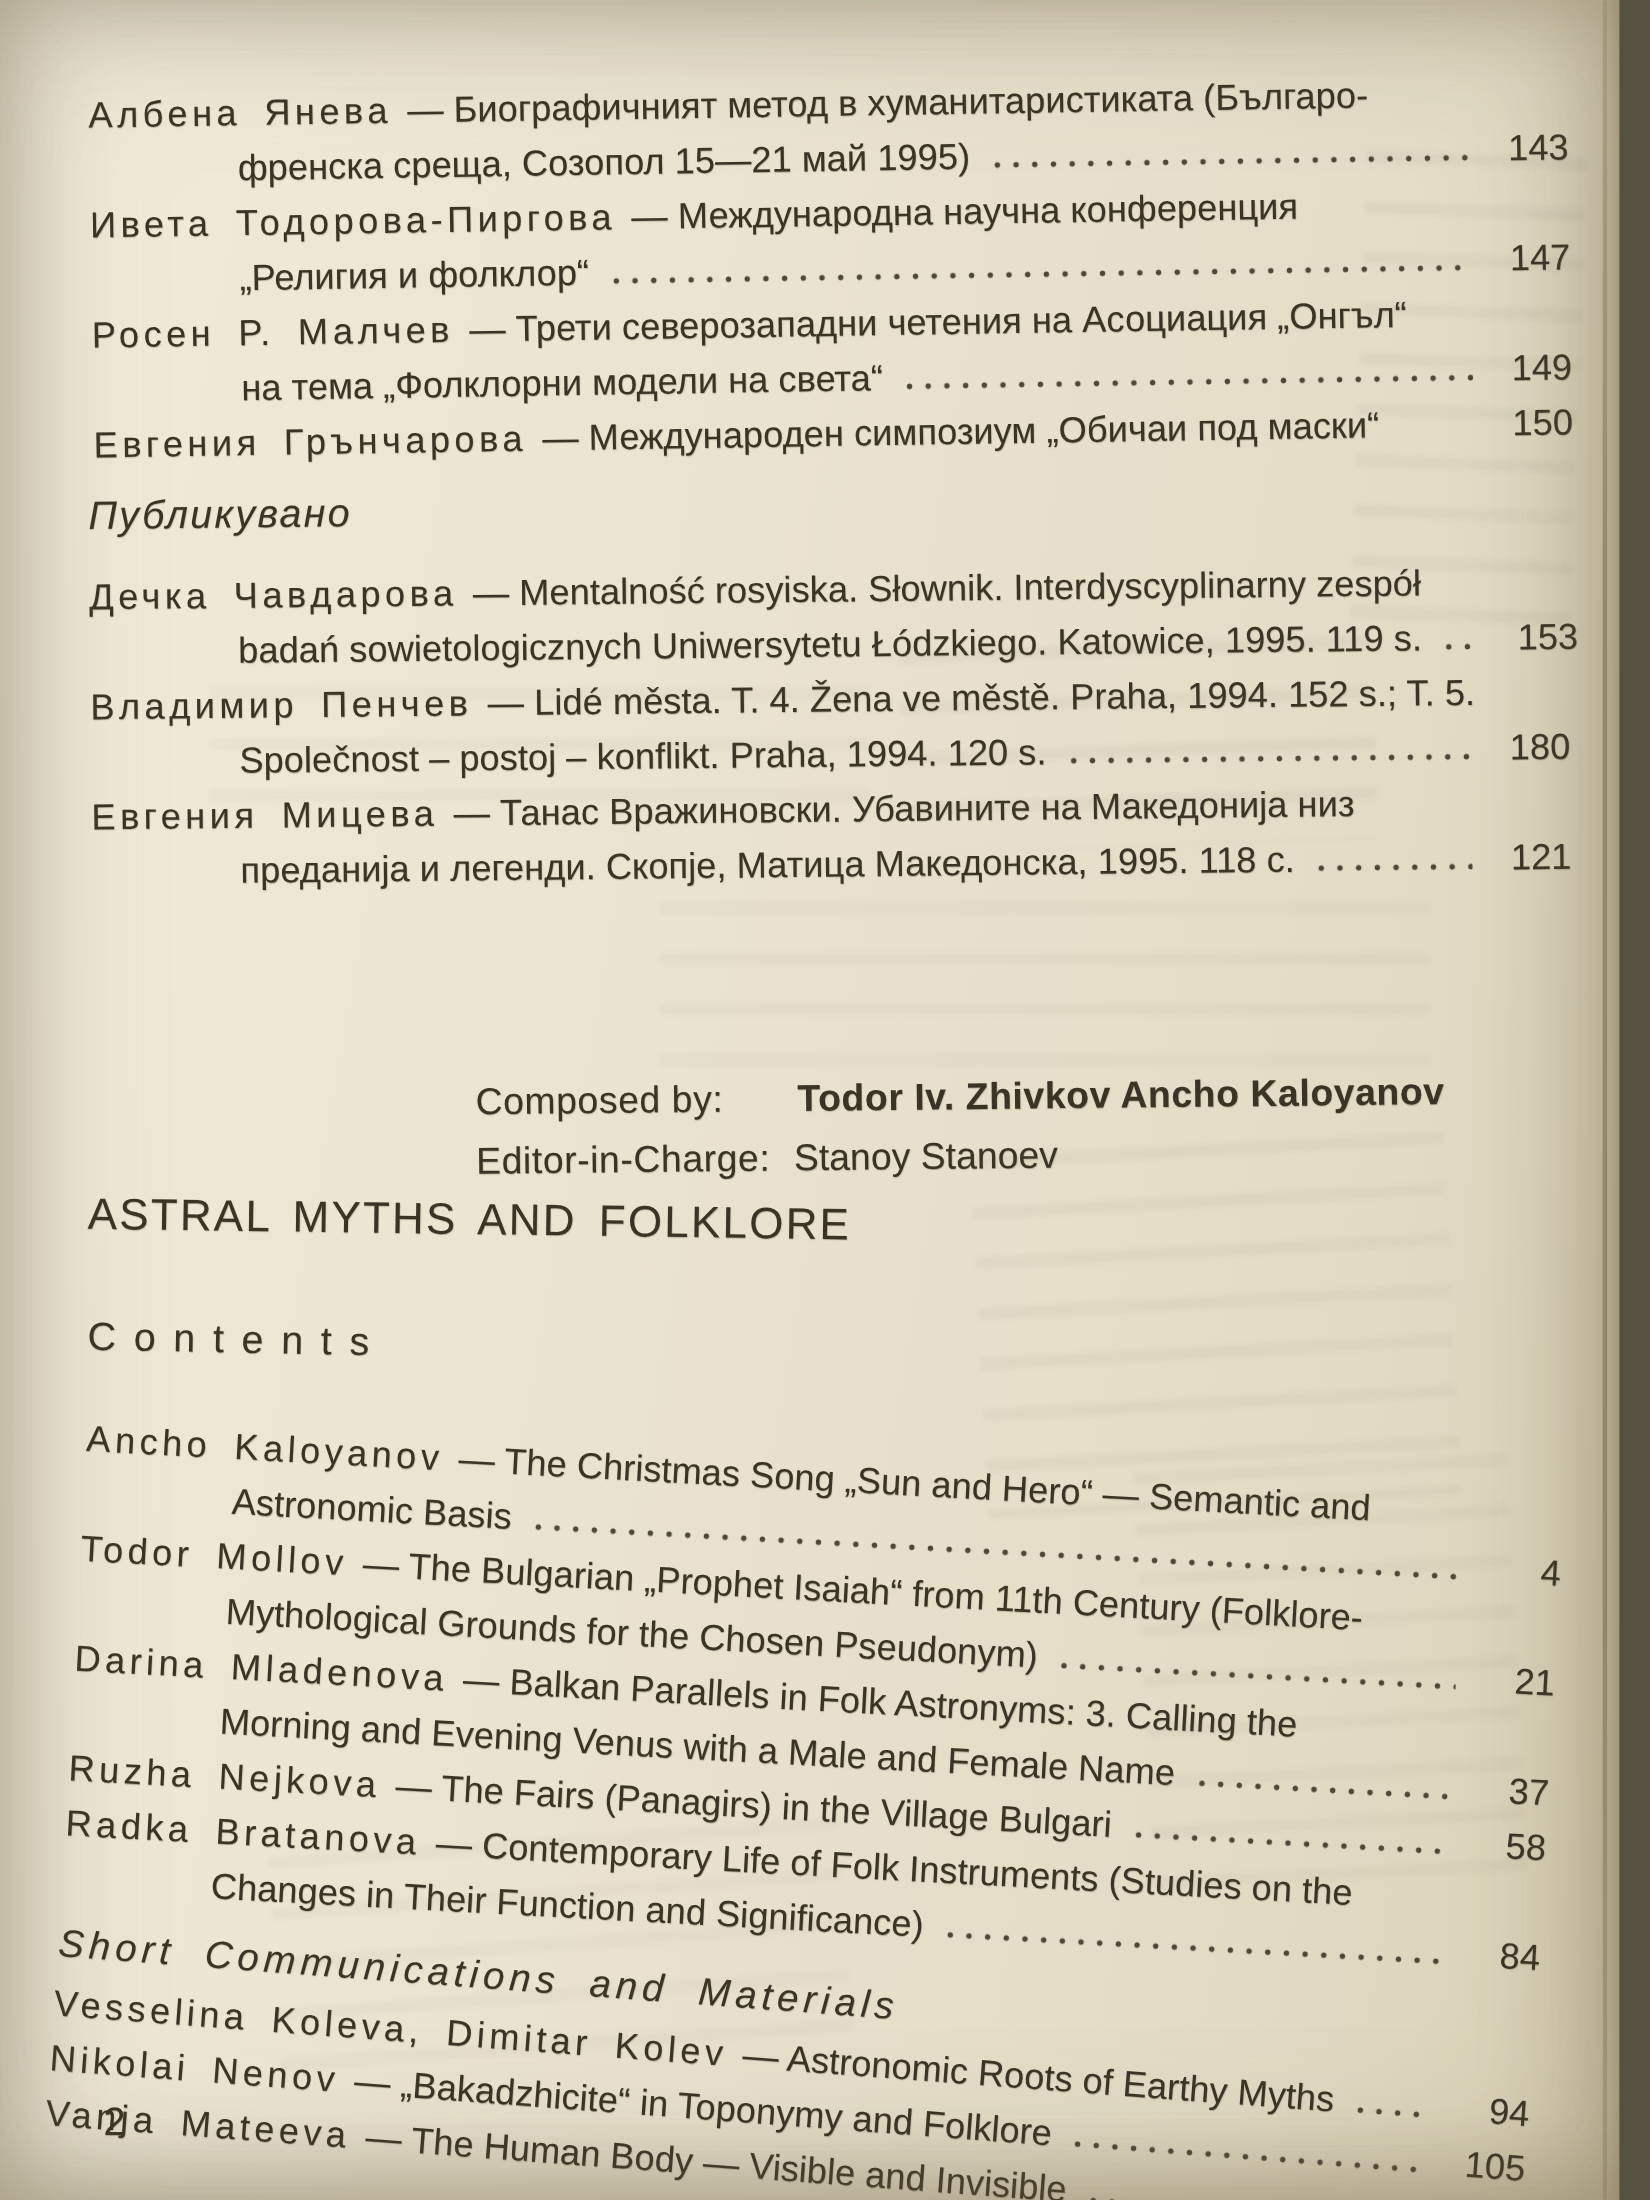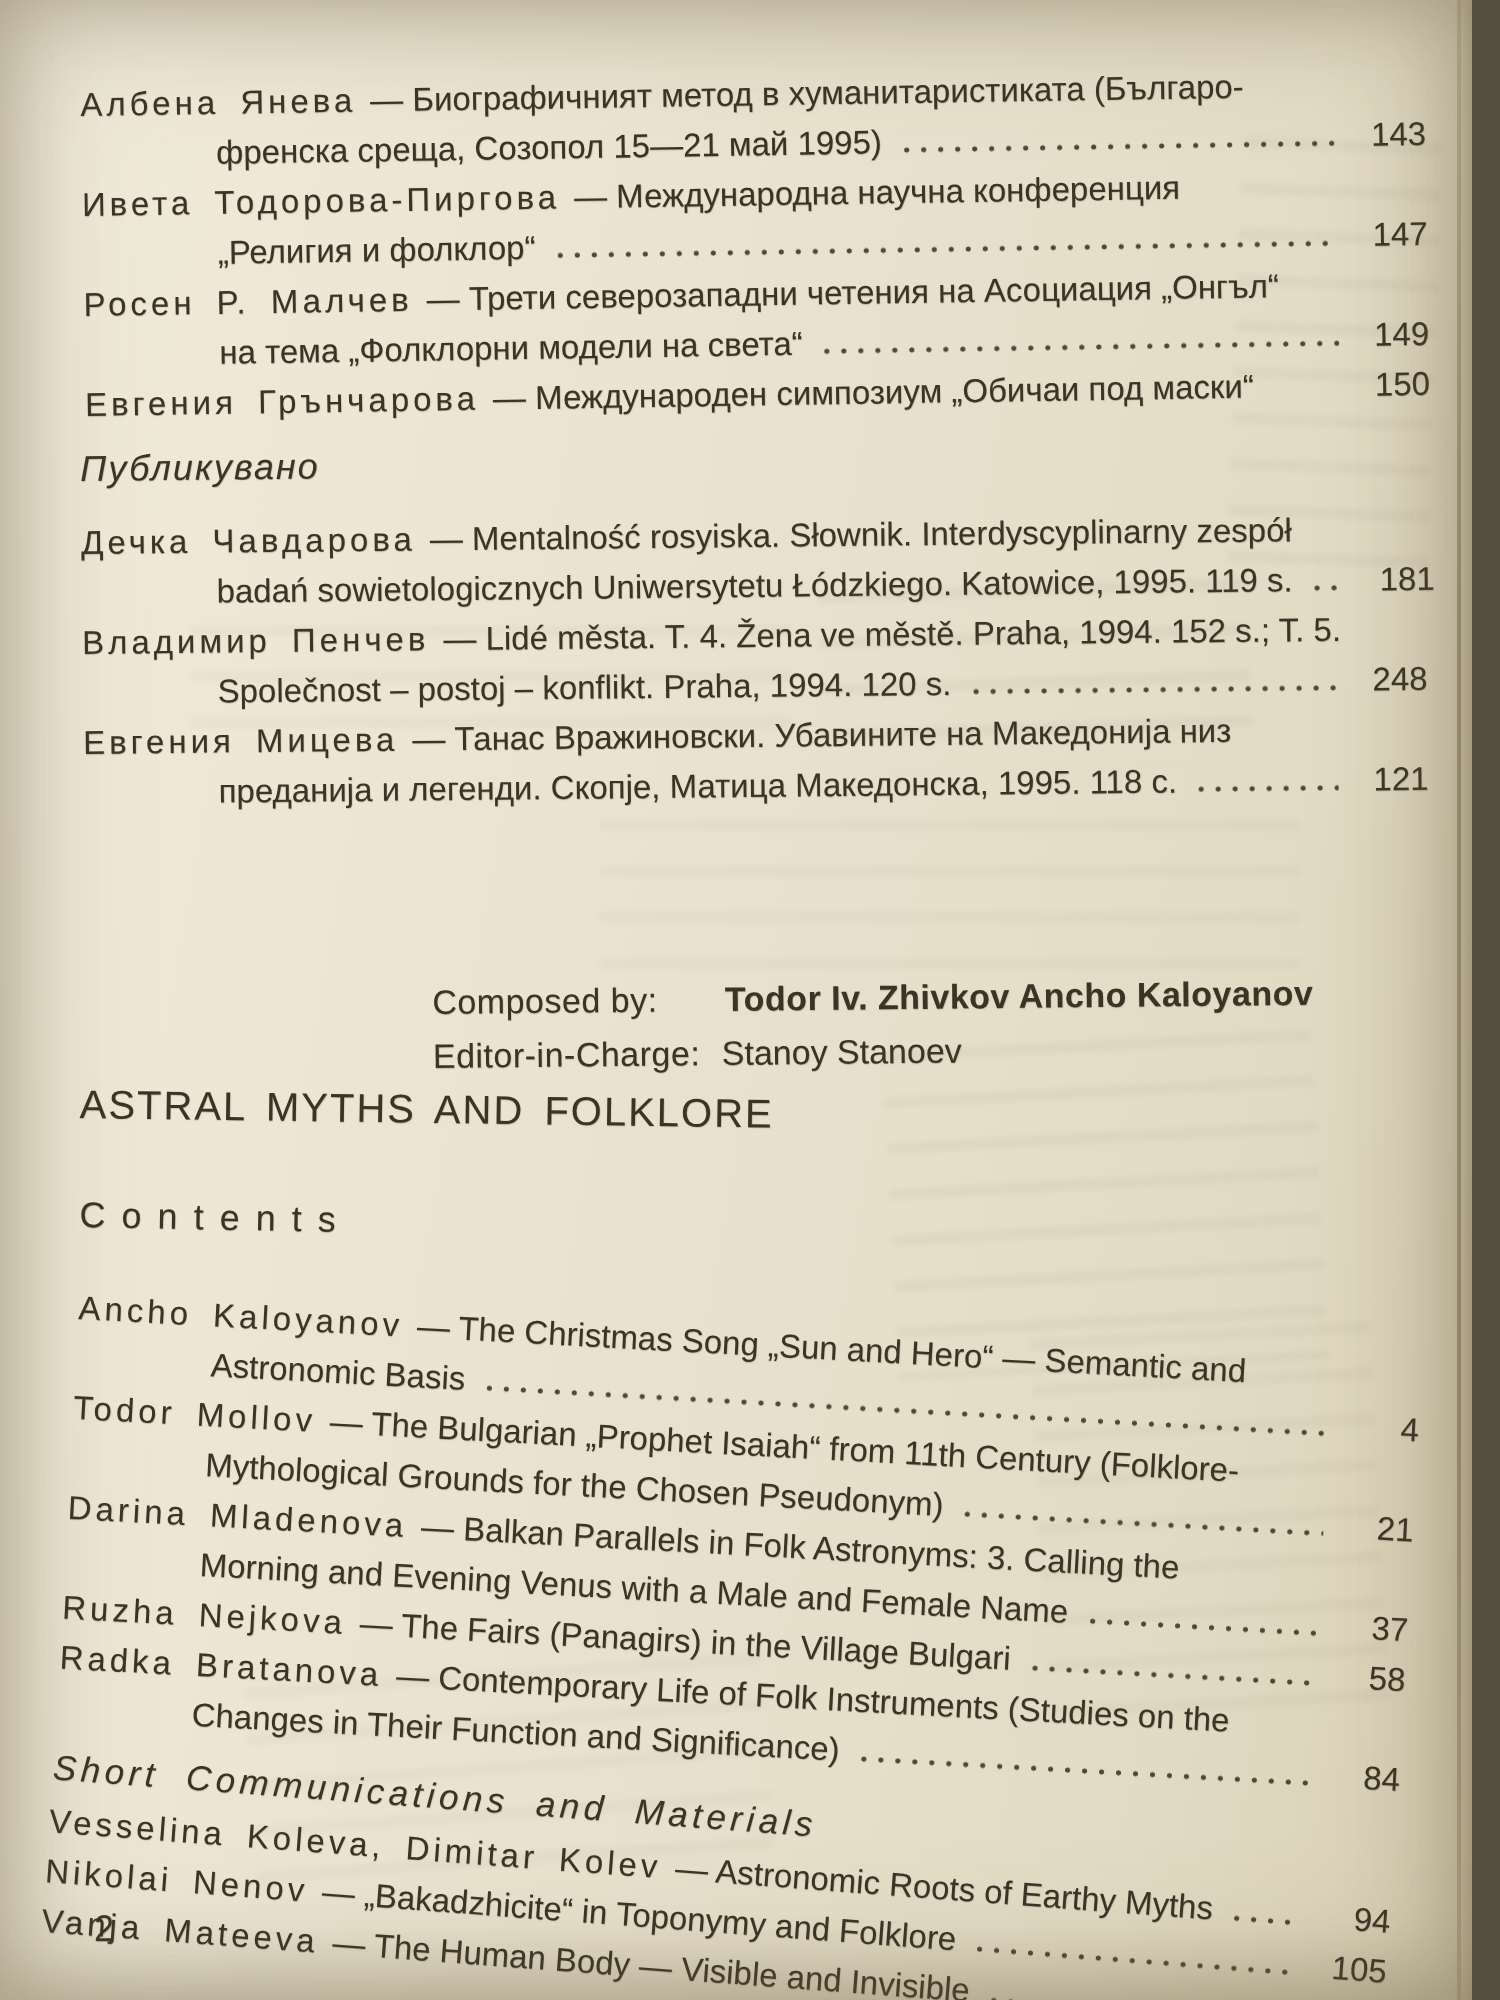--- a/index.html
+++ b/index.html
@@ -118,32 +118,32 @@
   <section class="published toc ink">
     <div class="published-heading">Публикувано</div>
     <div class="entry">
       <div class="line">
         <span class="author">Дечка Чавдарова</span>
         <span class="rest">— Mentalność rosyiska. Słownik. Interdyscyplinarny zespół</span>
       </div>
       <div class="line cont">
         <span class="rest">badań sowietologicznych Uniwersytetu Łódzkiego. Katowice, 1995. 119 s.</span>
         <span class="dots"></span>
-        <span class="pg">181</span>
+        <span class="pg">153</span>
       </div>
     </div>
     <div class="entry">
       <div class="line">
         <span class="author">Владимир Пенчев</span>
         <span class="rest">— Lidé města. T. 4. Žena ve městě. Praha, 1994. 152 s.; T. 5.</span>
       </div>
       <div class="line cont">
         <span class="rest">Společnost – postoj – konflikt. Praha, 1994. 120 s.</span>
         <span class="dots"></span>
-        <span class="pg">248</span>
+        <span class="pg">180</span>
       </div>
     </div>
     <div class="entry">
       <div class="line">
         <span class="author">Евгения Мицева</span>
         <span class="rest">— Танас Вражиновски. Убавините на Македонија низ</span>
       </div>
       <div class="line cont">
         <span class="rest">преданија и легенди. Скопје, Матица Македонска, 1995. 118 с.</span>
         <span class="dots"></span>

